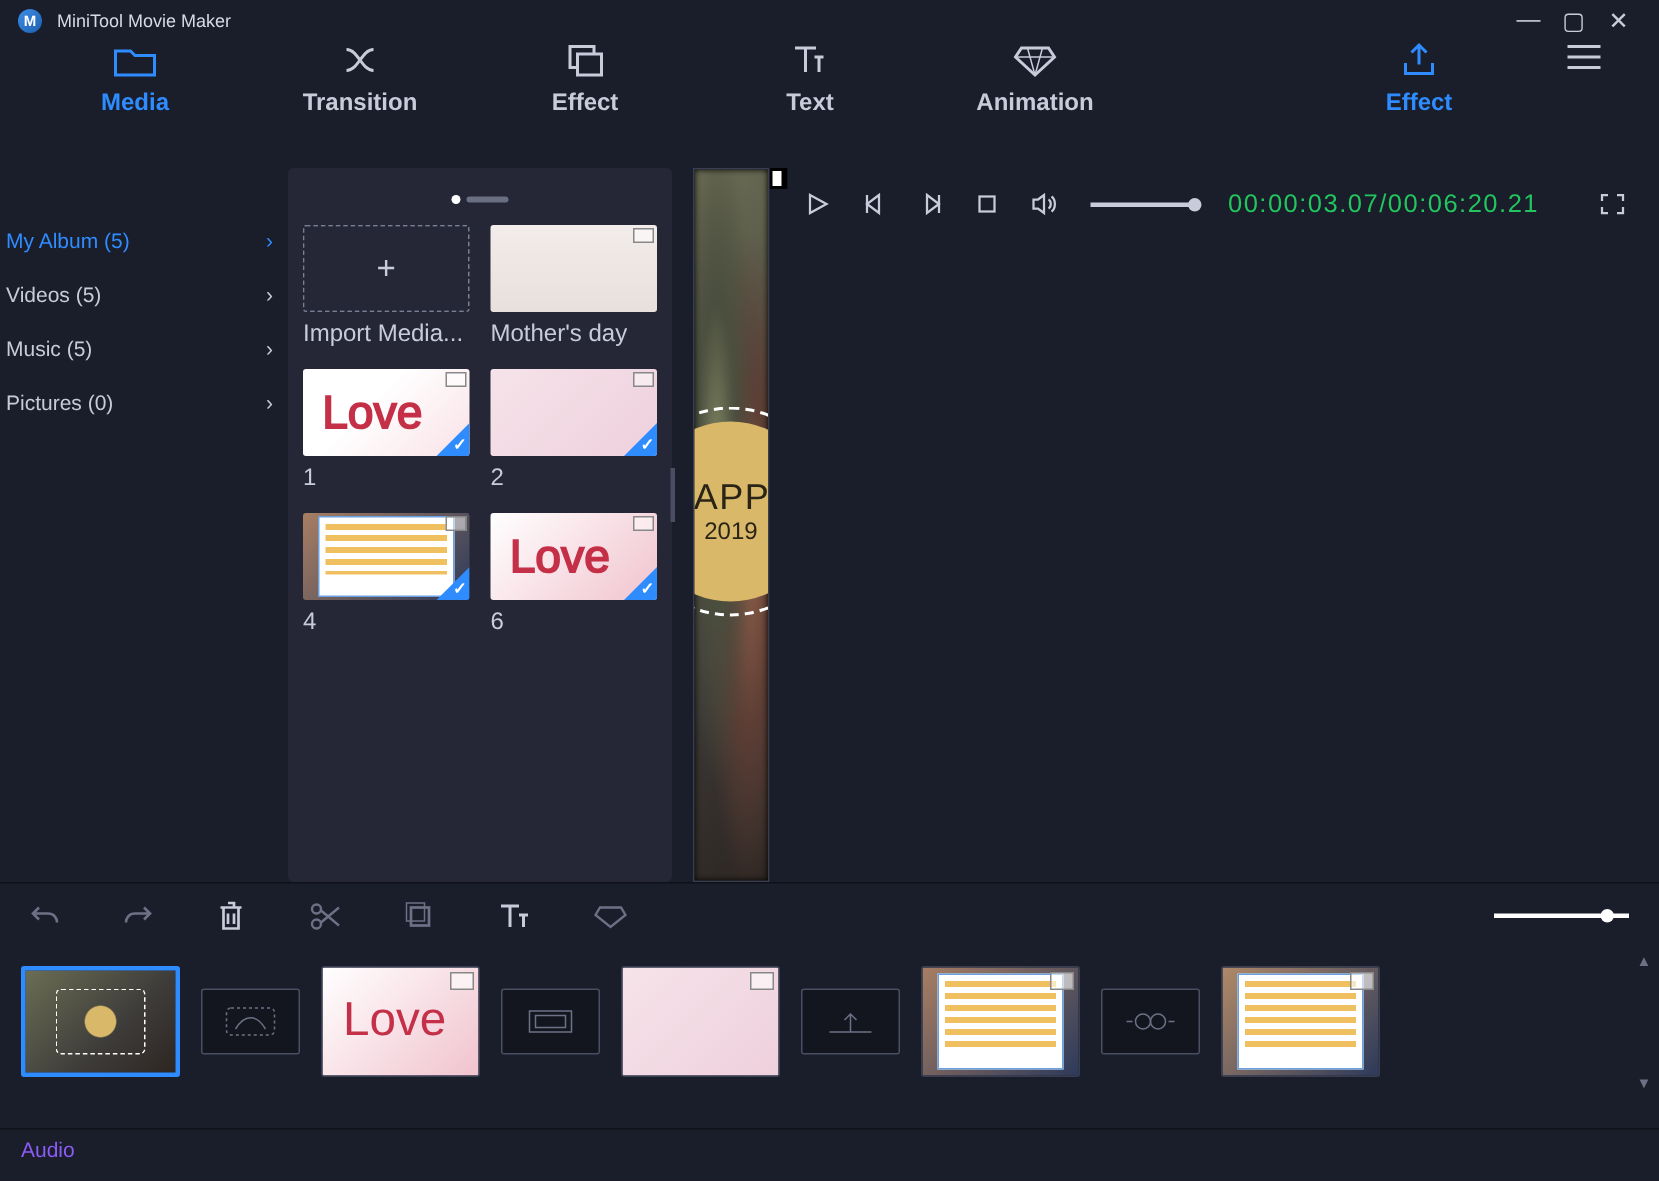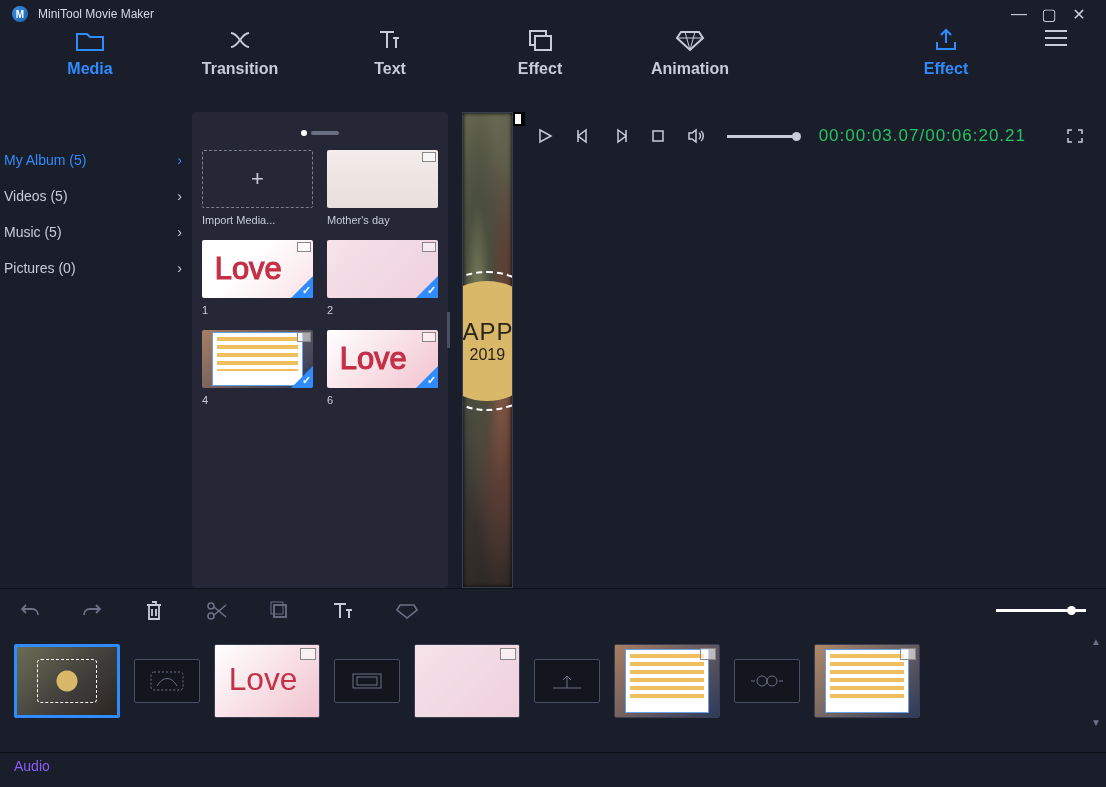--- a/index.html
+++ b/index.html
@@ -41,21 +41,21 @@
 .thumb.love { background: linear-gradient(135deg,#fff 40%,#f9e1e6); }
 .thumb.pink { background: linear-gradient(135deg,#f6e3ea,#eed0dc); }
 .thumb.screen { background: linear-gradient(135deg,#a77e63,#2d3a5a); }
 .thumb.love2 { background: linear-gradient(135deg,#fff,#f1c3ce); }
 .thumb .corner { position:absolute; top:2px; right:2px; width:14px; height:10px; border:1px solid #888; background:rgba(255,255,255,.5); }
 .thumb .check { position:absolute; right:0; bottom:0; width:0; height:0; border-style:solid; border-width:0 0 22px 22px; border-color: transparent transparent #2f8cff transparent; }
 .thumb .check::after { content:"✓"; position:absolute; right:-1px; top:8px; width:12px; color:#fff; font-size:11px; font-weight:bold; }
 .thumb .lovepath { position:absolute; inset:6px 8px; }
 .thumb .winshot { position:absolute; inset:2px 10px; background:#fff; border:1px solid #6aa0e0; }
 .thumb .winshot::before{content:"";position:absolute;inset:4px 4px 14px 4px;background:repeating-linear-gradient(180deg,#f0c060 0 4px,#fff 4px 8px);}
-.medialabel { color:#c8ccda; font-size:11px; }
+.medialabel { color:#c8ccda; font-size:16px; }
 .dragbar { position:absolute; right:-2px; top:200px; width:3px; height:36px; background:#4a4e62; cursor:ew-resize; }
 
 
 .preview { flex:1; margin-left: 14px; display:flex; flex-direction:row; }
 .previewstage { flex:1; background:#000; border:1px solid #3a3e52; position:relative; overflow:hidden; }
 .previewblur { position:absolute; inset:0; background: radial-gradient(ellipse at 30% 40%, #7e8360 0%, #4a4e3e 25%, transparent 55%), radial-gradient(ellipse at 75% 55%, #8f5f4a 0%, #5d3e35 30%, transparent 60%), linear-gradient(135deg,#6b6d54,#3e3c3a 60%,#2d2622); filter: blur(2px); }
 .circleframe { position:absolute; left:50%; top:48%; transform:translate(-50%,-50%); width:140px; height:140px; border-radius:50%; border:2px dashed #fff; display:flex; align-items:center; justify-content:center; }
 .circleinner { width:120px; height:120px; border-radius:50%; background:#d9b86a; display:flex; flex-direction:column; align-items:center; justify-content:center; color:#2a2416; font-family: Georgia, serif; }
 .circleinner .l1 { font-size:24px; letter-spacing:1px; }
 .circleinner .l2 { font-size:16px; }
@@ -118,30 +118,30 @@
     <span class="lbl">Media</span>
   </div>
   <div class="maintab">
     <svg width="28" height="24" viewBox="0 0 28 24">
         <path d="M5 5c8 0 10 14 18 14M5 19c8 0 10-14 18-14" fill="none" stroke="#c8ccda" stroke-width="2"></path>
       </svg>
     <span class="lbl">Transition</span>
   </div>
   <div class="maintab">
     <svg width="26" height="24" viewBox="0 0 26 24">
-        <path d="M3 4h14M10 4v16M19 10v10M16 10h6" stroke="#c8ccda" stroke-width="2" fill="none"></path>
-      </svg>
-    <span class="lbl">Text</span>
+        <rect x="3" y="3" width="16" height="14" fill="none" stroke="#c8ccda" stroke-width="2"></rect>
+        <rect x="8" y="8" width="16" height="14" fill="#1a1d2a" stroke="#c8ccda" stroke-width="2"></rect>
+      </svg>
+    <span class="lbl">Effect</span>
   </div>
   <div class="maintab">
     <svg width="26" height="24" viewBox="0 0 26 24">
-        <rect x="3" y="3" width="16" height="14" fill="none" stroke="#c8ccda" stroke-width="2"></rect>
-        <rect x="8" y="8" width="16" height="14" fill="#1a1d2a" stroke="#c8ccda" stroke-width="2"></rect>
-      </svg>
-    <span class="lbl">Effect</span>
+        <path d="M3 4h14M10 4v16M19 10v10M16 10h6" stroke="#c8ccda" stroke-width="2" fill="none"></path>
+      </svg>
+    <span class="lbl">Text</span>
   </div>
   <div class="maintab">
     <svg width="30" height="24" viewBox="0 0 30 24">
         <path d="M6 4h18l4 6-13 12L2 10z" fill="none" stroke="#c8ccda" stroke-width="2"></path>
         <path d="M2 10h26M10 4l5 18M20 4l-5 18" stroke="#c8ccda" stroke-width="1" fill="none"></path>
       </svg>
     <span class="lbl">Animation</span>
   </div>
   <div class="maintab export">
     <svg width="26" height="24" viewBox="0 0 26 24">

